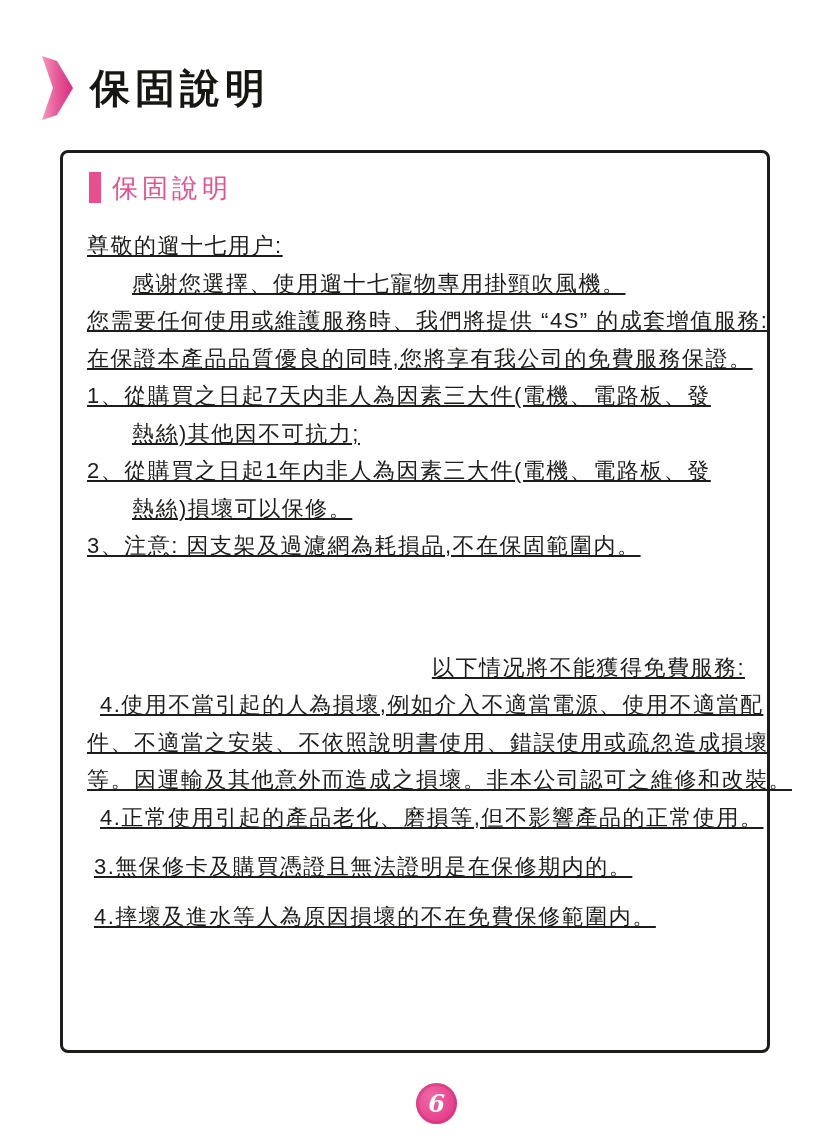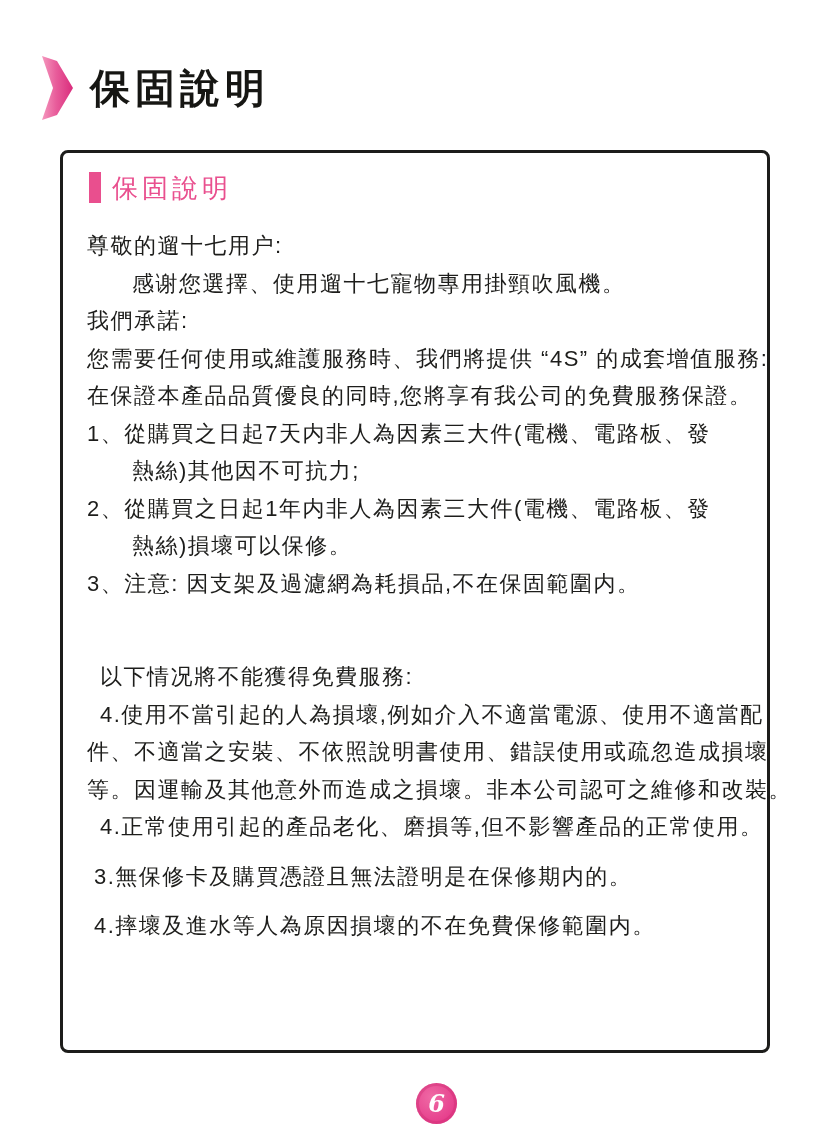--- a/index.html
+++ b/index.html
@@ -38,25 +38,25 @@
   .box-title { font-size: 26px; letter-spacing: 4px; line-height: 1; }
 
   
   .content {
     margin: 24px 22px 0 24px;
     font-size: 22px;
     line-height: 37.5px;
     letter-spacing: 1.5px;
     color: #1d1d1b;
   }
-  .line { white-space: nowrap; }
+  .line { white-space: nowrap; text-decoration: underline; }
   .ind2 { padding-left: 45px; }   
   .ind1 { padding-left: 13px; }   
   .ind-s { padding-left: 7px; margin-top: 12px; }   
-  .gap-before { margin-top: 56px; } 
+  .gap-before { margin-top: 84px; text-align: right; } 
 
   
   .page-badge {
     position: absolute; left: 416px; top: 1083px;
     width: 41px; height: 41px; border-radius: 50%;
     display: flex; align-items: center; justify-content: center;
     color: #ffffff;
     font-family: "DejaVu Serif", serif;
     font-style: italic; font-weight: bold; font-size: 24px;
     box-shadow: inset 0 0 0 3px rgba(200,40,110,0.35);
@@ -84,21 +84,20 @@
   <div class="warranty-box">
 
     <div class="box-title-row">
       <span class="pink-bar" style="background: rgb(233, 79, 142);"></span>
       <span class="box-title" style="color: rgb(233, 79, 142);">保固說明</span>
     </div>
 
     <div class="content">
       <div class="line">尊敬的遛十七用户:</div>
       <div class="line ind2">感谢您選擇、使用遛十七寵物專用掛頸吹風機。</div>
-      <div class="line">我們承諾:</div>
       <div class="line">您需要任何使用或維護服務時、我們將提供 “4S” 的成套增值服務:</div>
       <div class="line">在保證本產品品質優良的同時,您將享有我公司的免費服務保證。</div>
       <div class="line">1、從購買之日起7天内非人為因素三大件(電機、電路板、發</div>
       <div class="line ind2">熱絲)其他因不可抗力;</div>
       <div class="line">2、從購買之日起1年内非人為因素三大件(電機、電路板、發</div>
       <div class="line ind2">熱絲)損壞可以保修。</div>
       <div class="line">3、注意: 因支架及過濾網為耗損品,不在保固範圍内。</div>
       <div class="line ind1 gap-before">以下情况將不能獲得免費服務:</div>
       <div class="line ind1">4.使用不當引起的人為損壞,例如介入不適當電源、使用不適當配</div>
       <div class="line">件、不適當之安裝、不依照說明書使用、錯誤使用或疏忽造成損壞</div>

